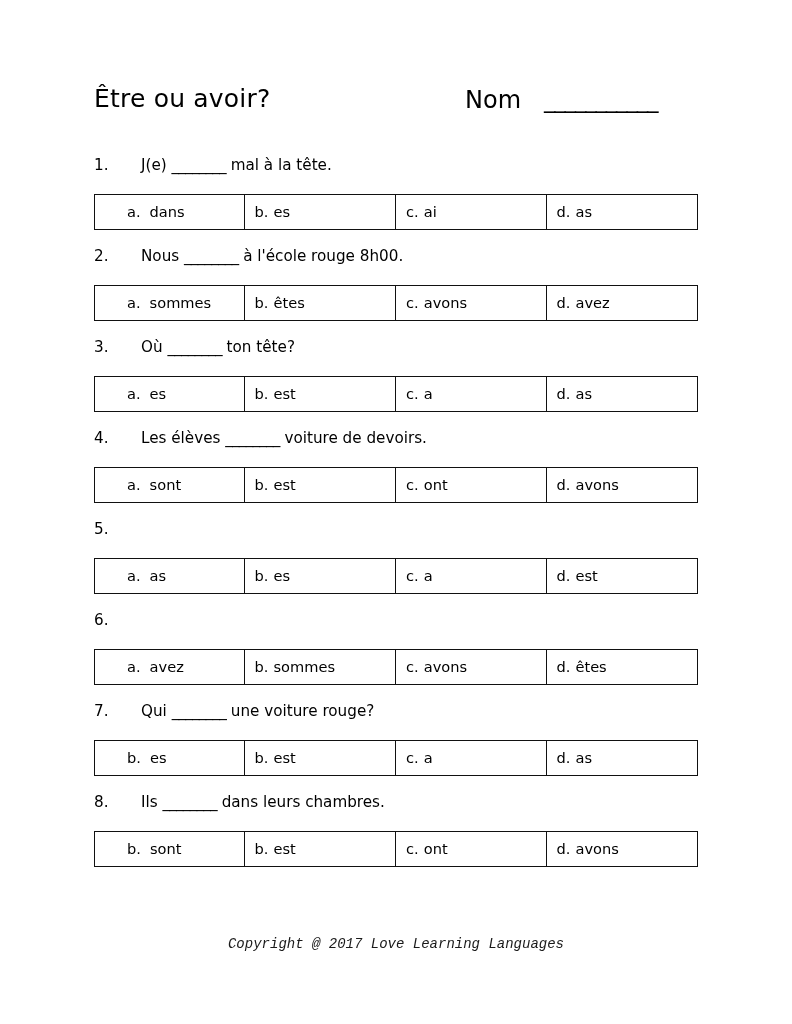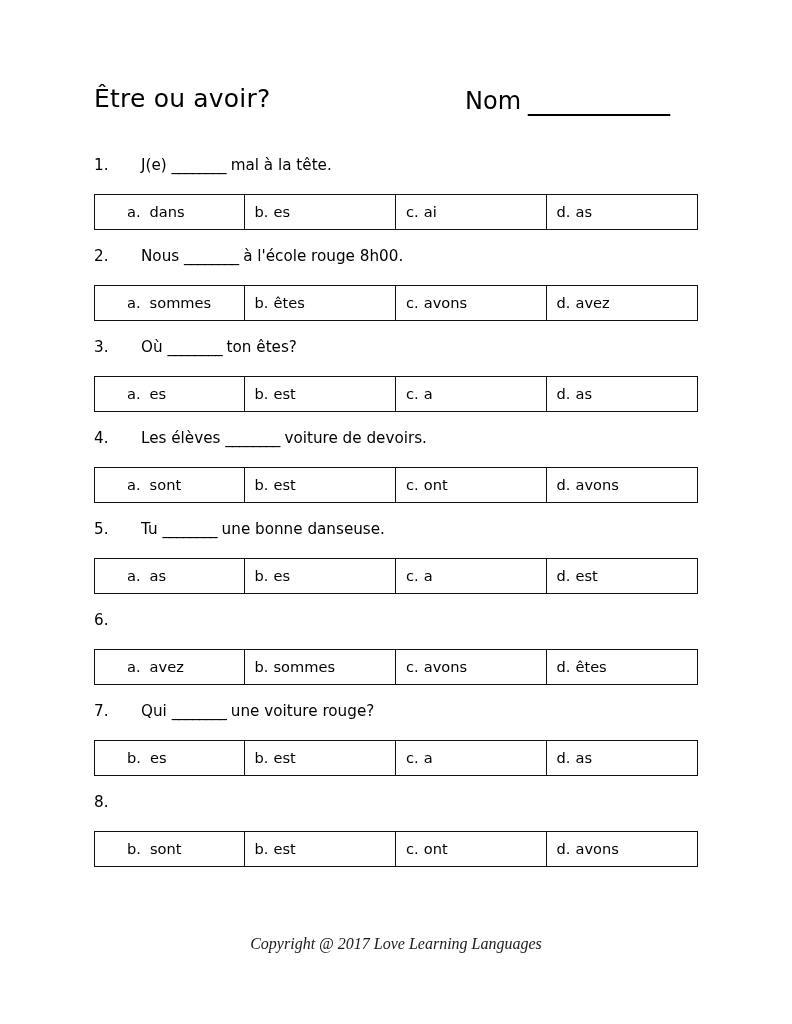--- a/index.html
+++ b/index.html
@@ -44,24 +44,24 @@
   .name-field {
     position: absolute;
     left: 371px;
     top: 2px;
     font-size: 24px;
     line-height: 32px;
     white-space: nowrap;
     display: flex;
     align-items: baseline;
   }
-  .name-label { margin-right: 7px; }
+  .name-label { margin-right: 23px; }
   .name-blank {
     letter-spacing: -1.2px;
-    font-size: 28px;
+    font-size: 23px;
   }
 
   
   .q-block {
     position: absolute;
     left: 94px;
     width: 604px;
   }
   .q-line {
     position: relative;
@@ -115,23 +115,23 @@
   .opt-letter { margin-right: 5px; }
   .opt-cell.c0 .opt-letter { margin-right: 9px; }
 
   
   .footer {
     position: absolute;
     left: 0;
     top: 935px;
     width: 792px;
     text-align: center;
-    font-family: Liberation Serif, serif;
+    font-family: Liberation Mono, monospace;
     font-style: italic;
-    font-size: 16px;
+    font-size: 14px;
     line-height: 18px;
     color: #1a1a1a;
   }
 </style>
 </head>
 <body>
 
 <div class="page">
 
   <div class="header">
@@ -187,21 +187,21 @@
           </div>
           <div class="opt-cell c3">
             <span class="opt-letter">d.</span>
             <span>avez</span>
           </div>
         </div>
       </div>
       <div class="q-block" style="top: 334px;">
         <div class="q-line">
           <span class="q-num">3.</span>
-          <span class="q-text"><span>Où </span><span class="q-blank">________</span><span> ton êtes?</span></span>
+          <span class="q-text"><span>Où </span><span class="q-blank">________</span><span> ton tête?</span></span>
         </div>
         <div class="options" style="top: 42px;">
           <div class="opt-cell c0">
             <span class="opt-letter">a.</span>
             <span>es</span>
           </div>
           <div class="opt-cell c1">
             <span class="opt-letter">b.</span>
             <span>est</span>
           </div>
@@ -235,21 +235,20 @@
           </div>
           <div class="opt-cell c3">
             <span class="opt-letter">d.</span>
             <span>avons</span>
           </div>
         </div>
       </div>
       <div class="q-block" style="top: 516px;">
         <div class="q-line">
           <span class="q-num">5.</span>
-          <span class="q-text"><span>Tu </span><span class="q-blank">________</span><span> une bonne danseuse.</span></span>
         </div>
         <div class="options" style="top: 42px;">
           <div class="opt-cell c0">
             <span class="opt-letter">a.</span>
             <span>as</span>
           </div>
           <div class="opt-cell c1">
             <span class="opt-letter">b.</span>
             <span>es</span>
           </div>
@@ -306,20 +305,21 @@
           </div>
           <div class="opt-cell c3">
             <span class="opt-letter">d.</span>
             <span>as</span>
           </div>
         </div>
       </div>
       <div class="q-block" style="top: 789px;">
         <div class="q-line">
           <span class="q-num">8.</span>
+          <span class="q-text"><span>Ils </span><span class="q-blank">________</span><span> dans leurs chambres.</span></span>
         </div>
         <div class="options" style="top: 42px;">
           <div class="opt-cell c0">
             <span class="opt-letter">b.</span>
             <span>sont</span>
           </div>
           <div class="opt-cell c1">
             <span class="opt-letter">b.</span>
             <span>est</span>
           </div>

